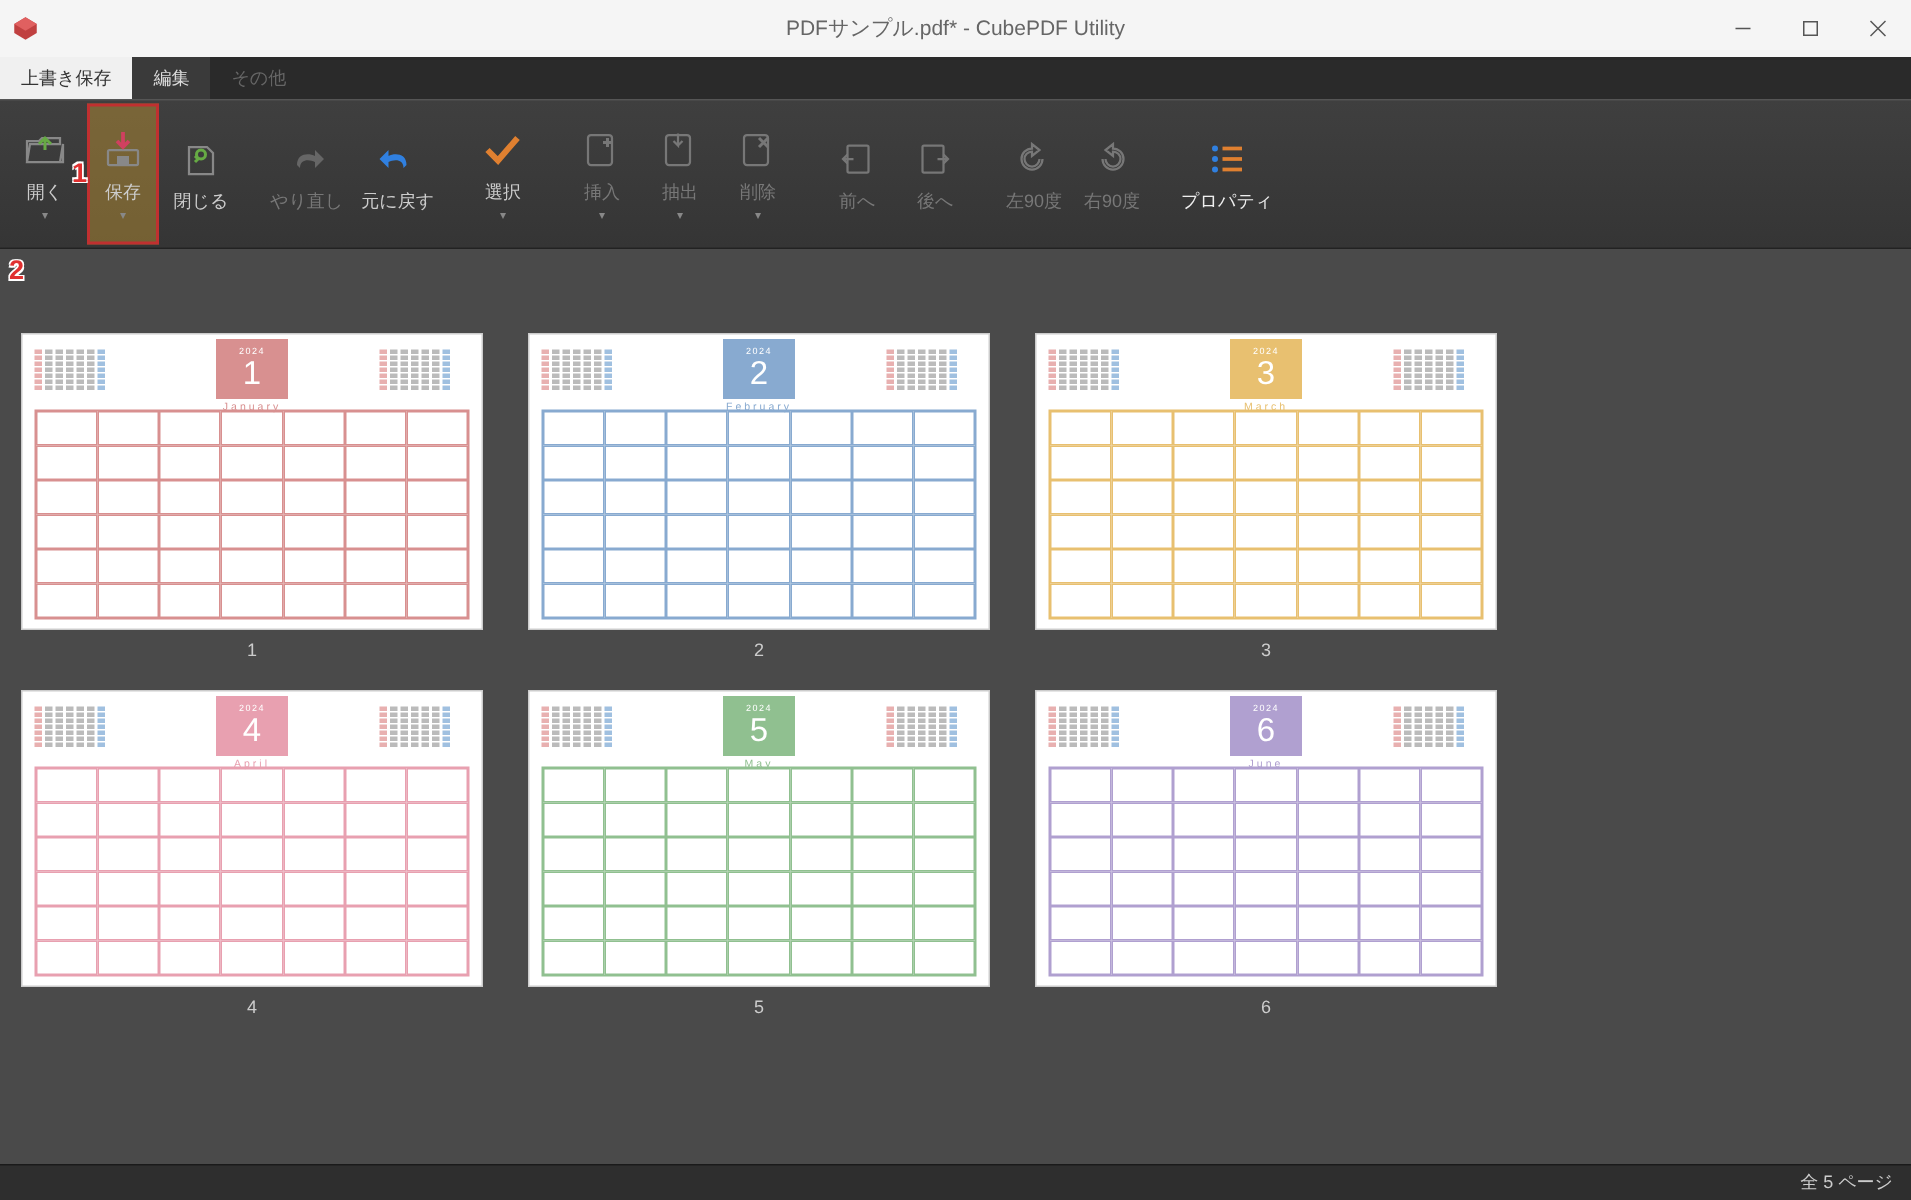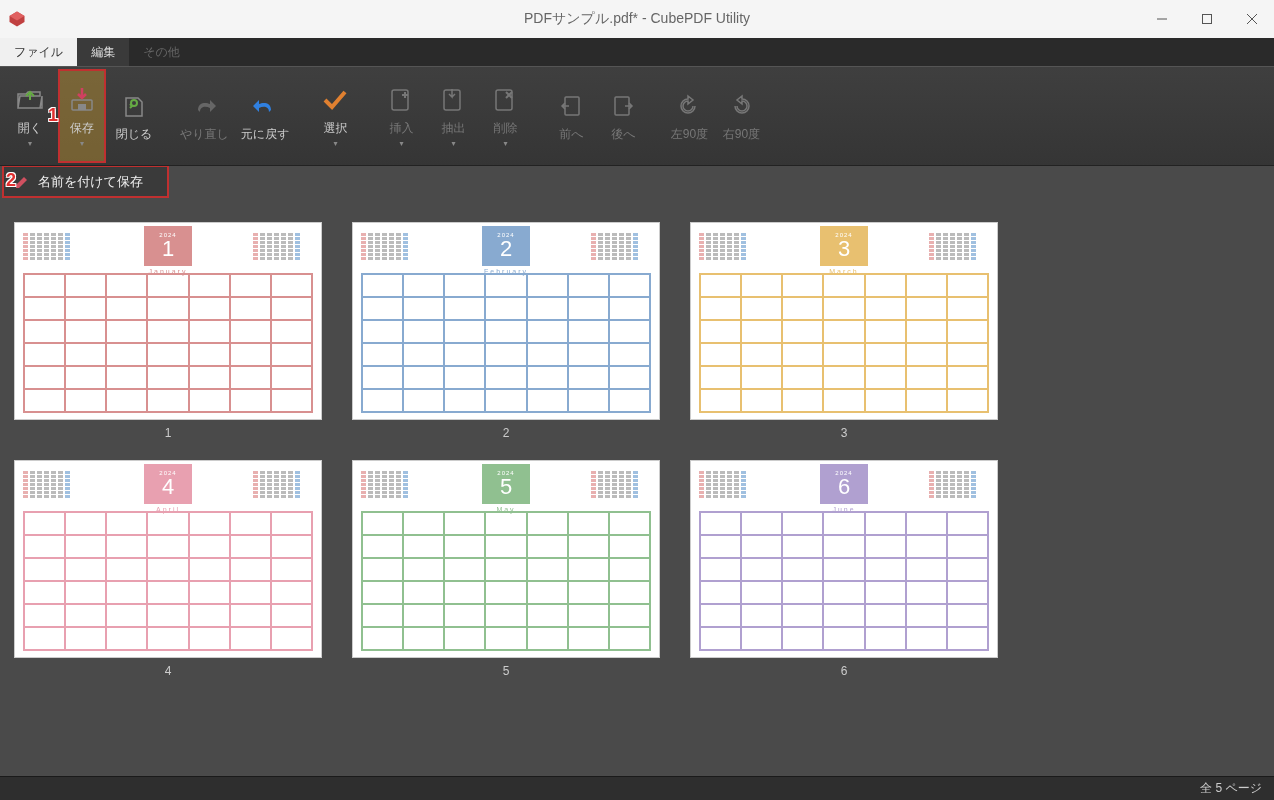--- a/index.html
+++ b/index.html
@@ -249,21 +249,21 @@
     <div class="window-btn">
         <svg viewBox="0 0 12 12">
           <line x1="1" y1="1" x2="11" y2="11" stroke="#555" stroke-width="1"></line>
           <line x1="11" y1="1" x2="1" y2="11" stroke="#555" stroke-width="1"></line>
         </svg>
       </div>
   </div>
 </div>
 
 <div class="menubar">
-  <div class="menu-item light">ファイル</div>
+  <div class="menu-item light">上書き保存</div>
   <div class="menu-item active">編集</div>
   <div class="menu-item dim">その他</div>
 </div>
 
 <div class="toolbar">
   <div class="tool-btn">
     <span class="tool-icon">
         <svg viewBox="0 0 28 28">
           <path d="M2 8 L10 8 L12 6 L24 6 L24 10 L4 10 L2 22 L24 22 L26 10 L26 22 L2 22 Z" fill="none" stroke="#888" stroke-width="1.5"></path>
           <path d="M10 10 L14 6 L18 10 M14 6 L14 14" stroke="#6a4" stroke-width="2" fill="none"></path>
@@ -382,32 +382,39 @@
   </div>
   <div class="tool-btn dim">
     <span class="tool-icon">
         <svg viewBox="0 0 28 28">
           <path d="M8 14 A7 7 0 1 0 15 7 L15 4 L10 8 L15 12 L15 9 A5 5 0 1 1 10 14" fill="none" stroke="#777" stroke-width="1.5"></path>
         </svg>
       </span>
     <span>右90度</span>
   </div>
   <div style="width:10px"></div>
+  <div class="tool-btn" style="color:#eee">
+    <span class="tool-icon">
+        <svg viewBox="0 0 28 28">
+          <circle cx="6" cy="7" r="2" fill="#3080e0"></circle>
+          <circle cx="6" cy="14" r="2" fill="#3080e0"></circle>
+          <circle cx="6" cy="21" r="2" fill="#3080e0"></circle>
+          <line x1="11" y1="7" x2="24" y2="7" stroke="#e08030" stroke-width="2.5"></line>
+          <line x1="11" y1="14" x2="24" y2="14" stroke="#e08030" stroke-width="2.5"></line>
+          <line x1="11" y1="21" x2="24" y2="21" stroke="#e08030" stroke-width="2.5"></line>
+        </svg>
+      </span>
+    <span>プロパティ</span>
+  </div>
 </div>
 
 <div class="content">
 
   <div class="dropdown-menu">
     <span class="annotation-num" style="left:4px; top:4px;">2</span>
-    <div class="dropdown-row normal">
-      <svg viewBox="0 0 16 16">
-          <path d="M2 14 L2 11 L10 3 L13 6 L5 14 Z" fill="#d05060"></path>
-        </svg>
-      <span>名前を付けて保存</span>
-    </div>
   </div>
 
   <div class="pages" id="pages-container">
       <div class="page-thumb">
     <div class="page-img">
       <div class="cal-header">
         <div class="cal-mini">
               <div class="cal-mini-row">
                 <div class="cal-mini-cell sun"></div>
                 <div class="cal-mini-cell "></div>

